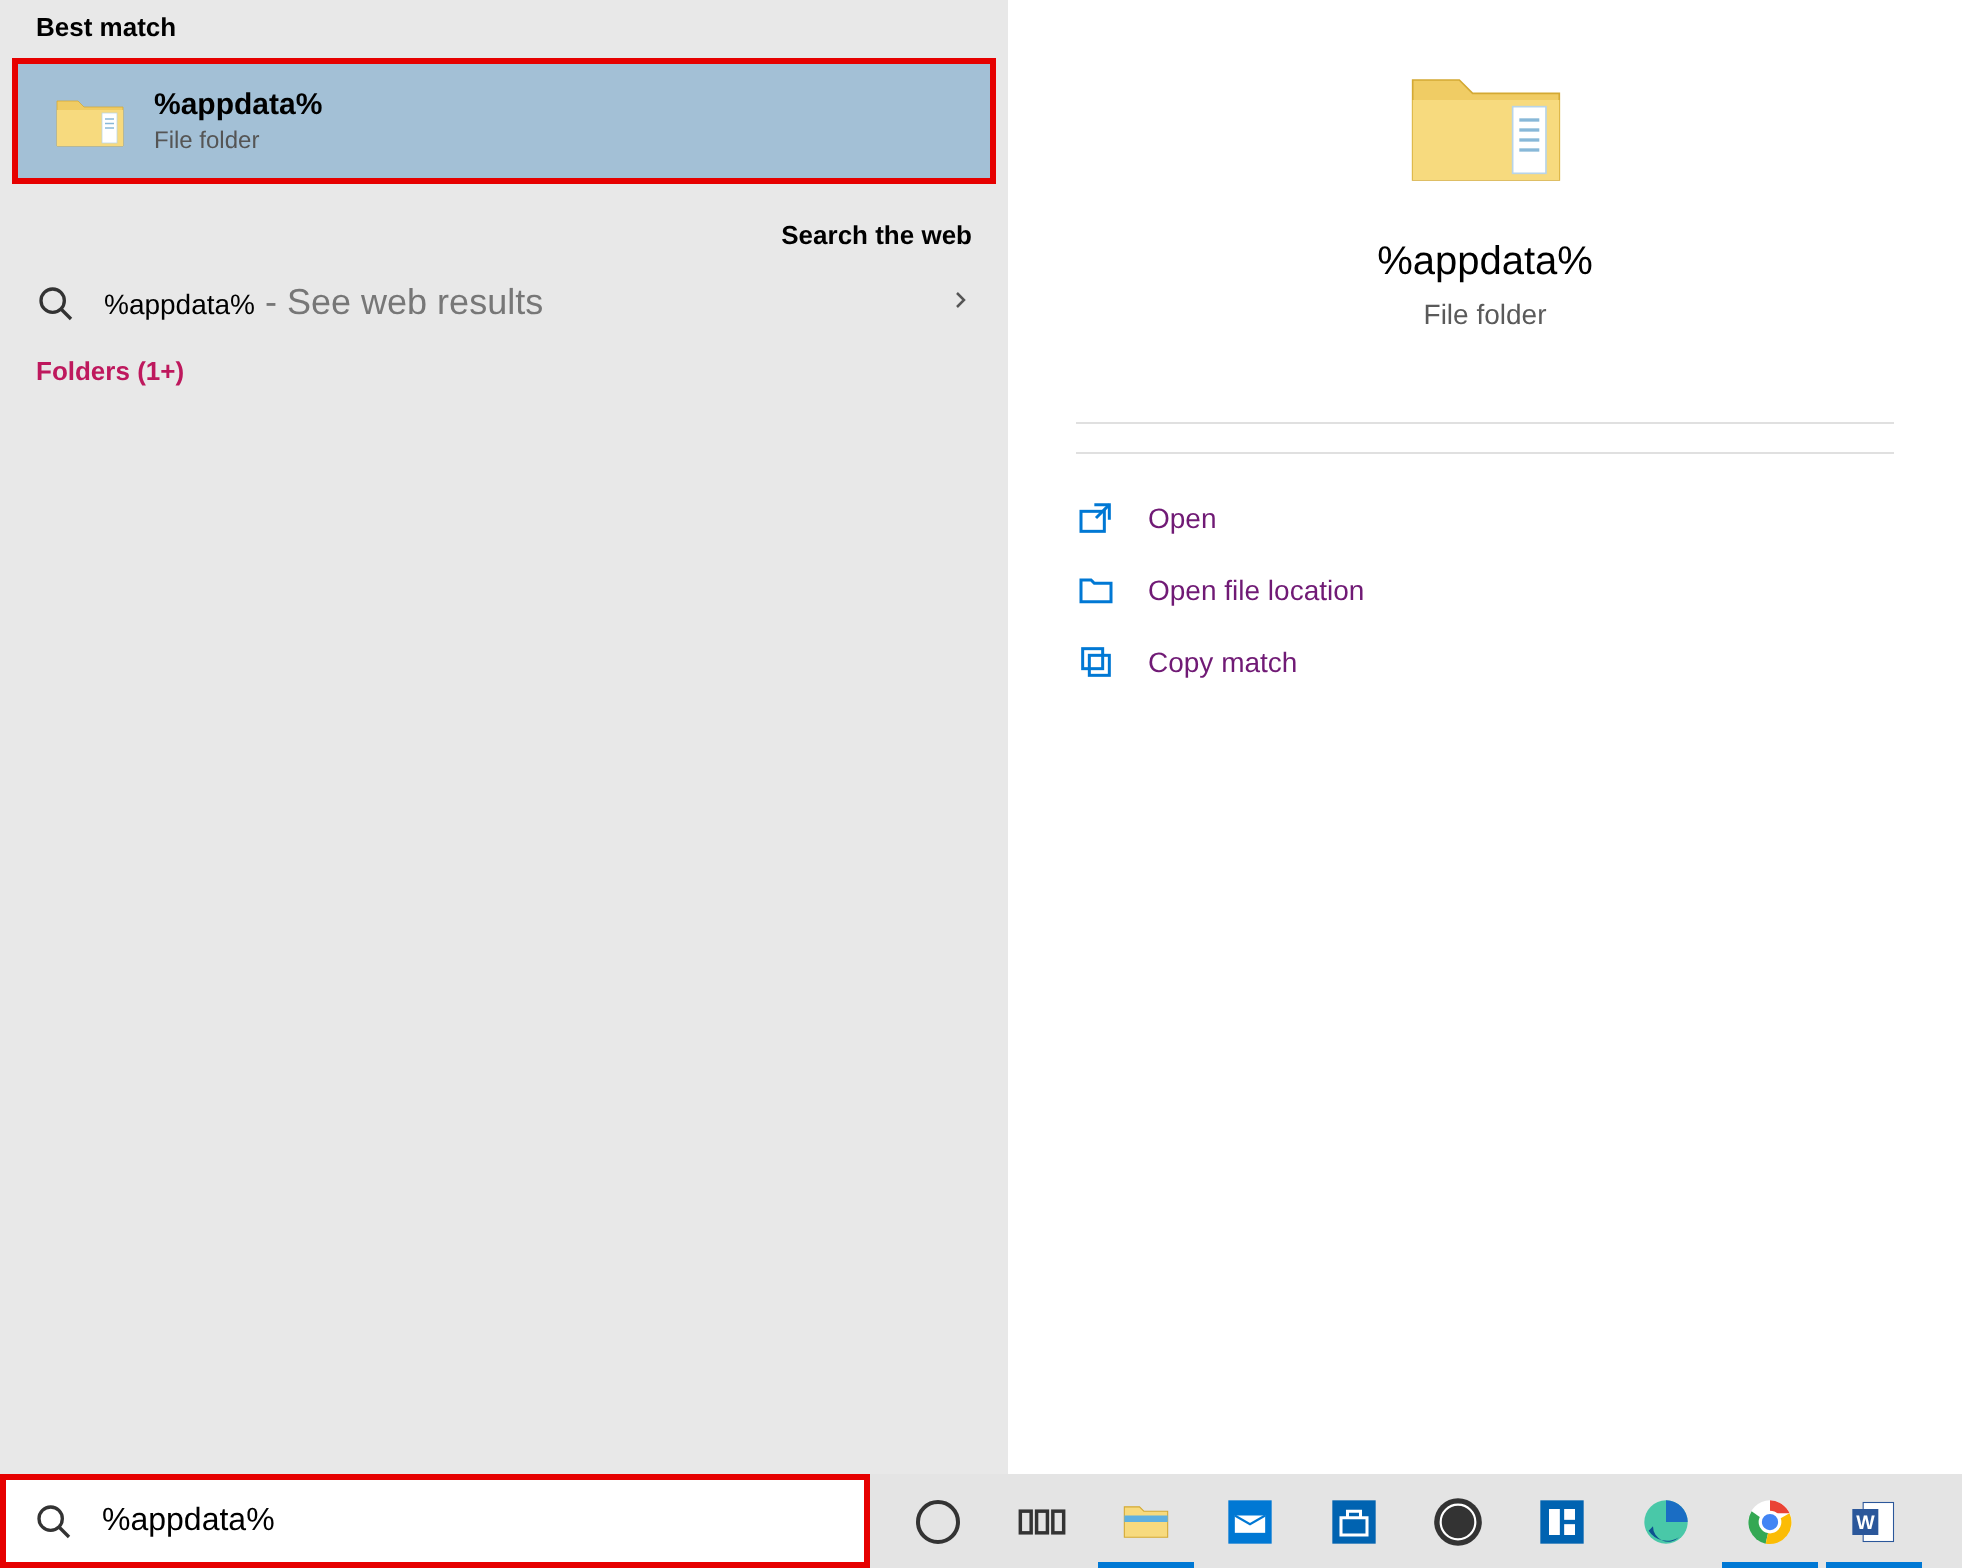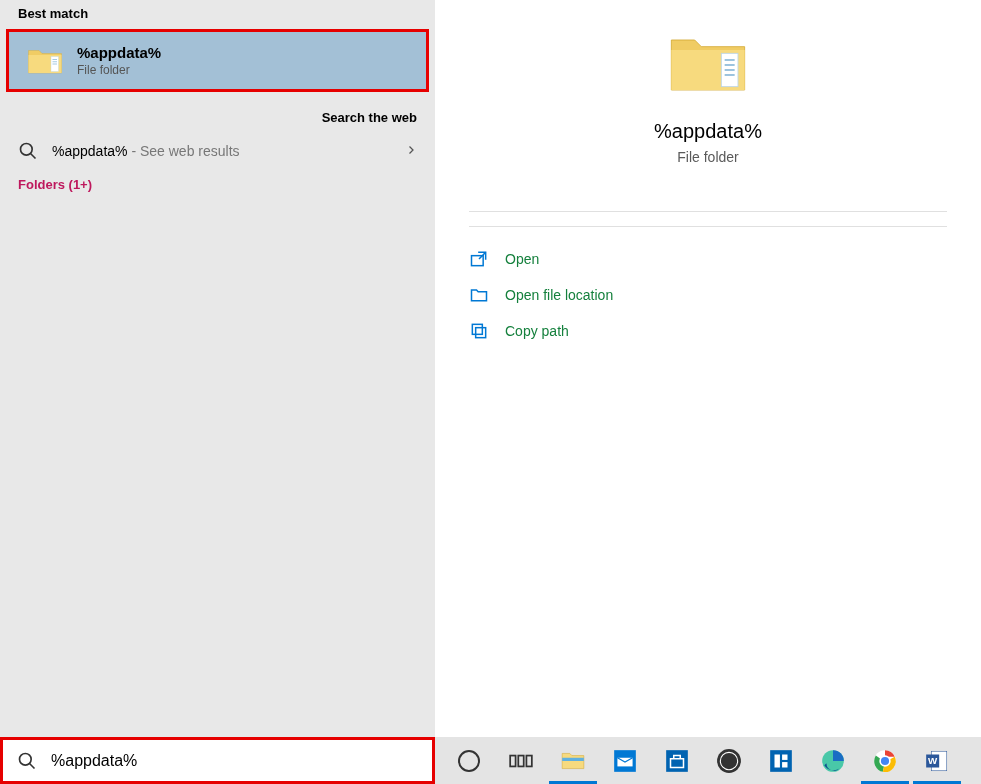--- a/index.html
+++ b/index.html
@@ -10,21 +10,21 @@
     background: #e8e8e8;
     overflow: hidden;
     position: relative;
   }
   .main-container {
     display: flex;
     height: 737px;
     width: 100%;
   }
   .left-panel {
-    width: 435px;
+    width: 504px;
     background: #e8e8e8;
     display: flex;
     flex-direction: column;
   }
   .section-label {
     font-size: 13px;
     font-weight: 600;
     color: #000;
     padding: 6px 18px 8px 18px;
   }
@@ -57,21 +57,21 @@
   .web-result-item {
     display: flex;
     align-items: center;
     padding: 6px 18px 6px 18px;
     cursor: pointer;
     justify-content: space-between;
   }
   .web-result-left { display: flex; align-items: center; gap: 14px; }
   .search-icon-small { width: 20px; height: 20px; }
   .web-term { font-size: 14px; color: #000; }
-  .web-suffix { font-size: 14px; color: #777; }
+  .web-suffix { font-size: 18px; color: #777; }
   .chevron-right { color: #555; font-size: 16px; }
   .category-row {
     font-size: 13px;
     font-weight: 600;
     color: #be185d;
     padding: 10px 18px;
     cursor: pointer;
   }
   .right-panel {
     flex: 1;
@@ -109,21 +109,21 @@
   .divider2 { height: 1px; background: #e0e0e0; margin: 14px 34px 0 34px; }
   .actions { padding: 16px 34px; display: flex; flex-direction: column; gap: 4px; }
   .action-item {
     display: flex;
     align-items: center;
     gap: 16px;
     padding: 6px 0;
     cursor: pointer;
   }
   .action-icon { width: 20px; height: 20px; color: #0078d4; flex-shrink: 0; }
-  .action-text { font-size: 14px; color: #15803d; }
+  .action-text { font-size: 14px; color: #701a75; }
   .taskbar {
     position: absolute;
     bottom: 0;
     left: 0;
     width: 100%;
     height: 47px;
     background: #e4e4e4;
     display: flex;
     align-items: stretch;
   }
@@ -257,21 +257,21 @@
         </span>
         <span class="action-text">Open file location</span>
       </div>
       <div class="action-item">
         <span class="action-icon">
           <svg viewBox="0 0 24 24" fill="none" stroke="currentColor" stroke-width="1.8">
             <rect x="8" y="8" width="12" height="12"></rect>
             <rect x="4" y="4" width="12" height="12"></rect>
           </svg>
         </span>
-        <span class="action-text">Copy path</span>
+        <span class="action-text">Copy match</span>
       </div>
     </div>
   </div>
 </div>
 
 <div class="taskbar">
   <div class="search-box-wrap">
     <div class="search-box-inner">
       <span style="width:20px;height:20px;">
         <svg viewBox="0 0 24 24" fill="none" stroke="#333" stroke-width="2">

